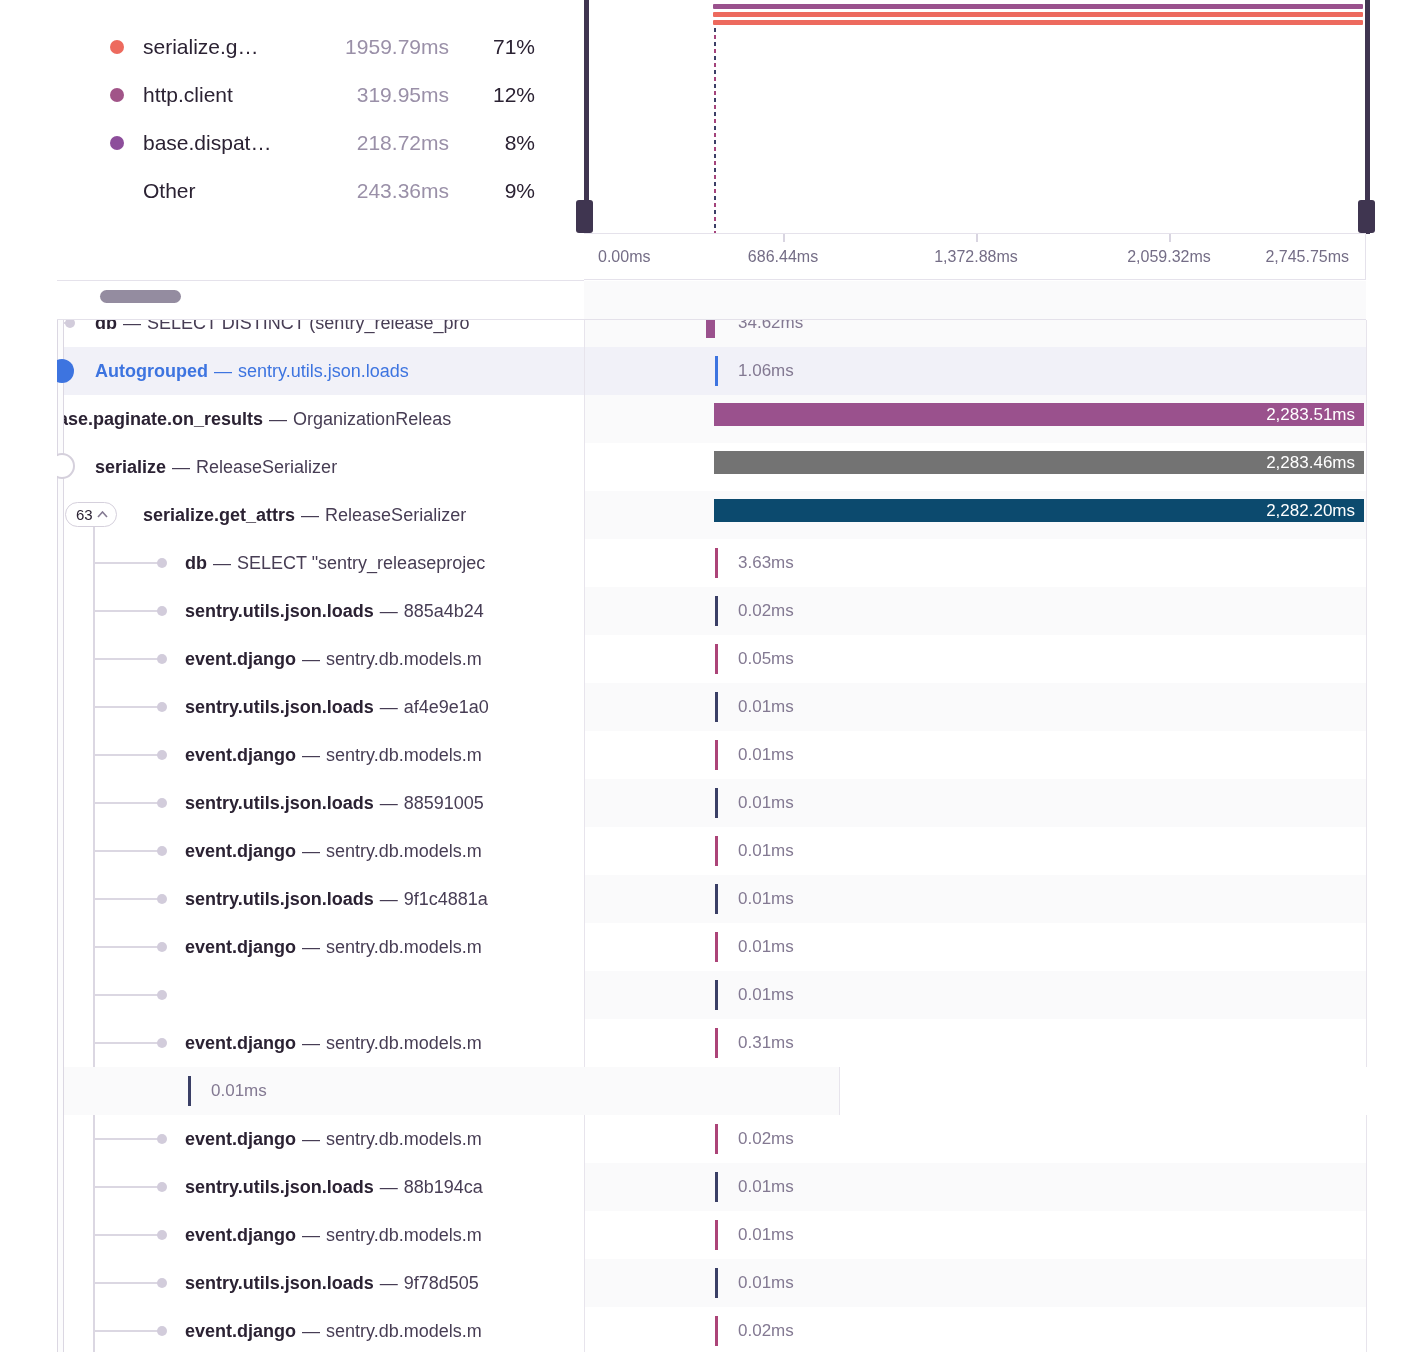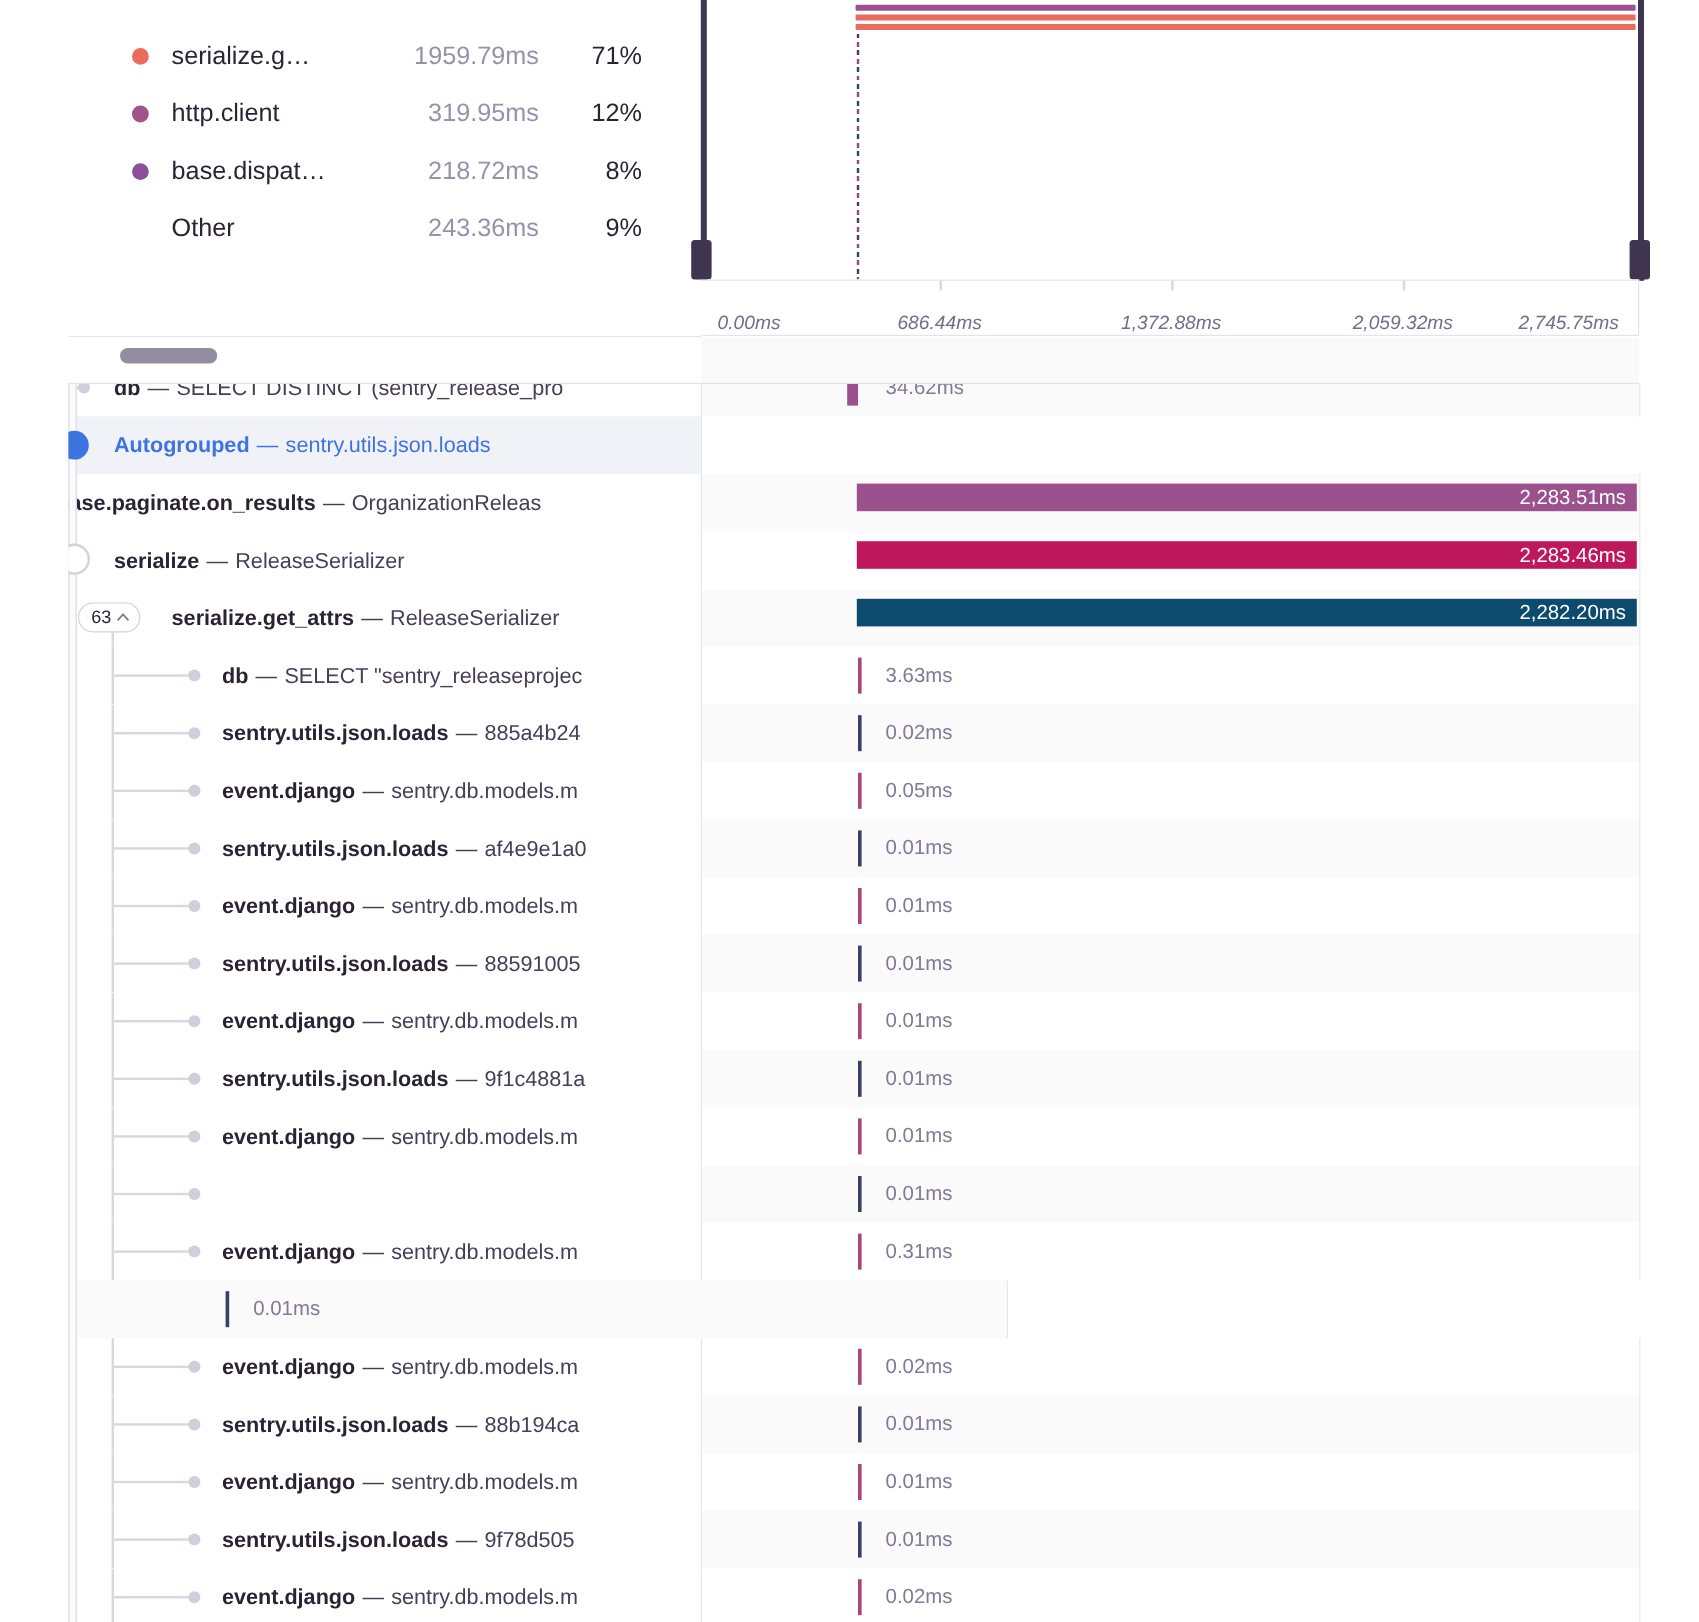--- a/index.html
+++ b/index.html
@@ -21,21 +21,21 @@
   .minimap{position:absolute;left:584px;top:0;width:832px;height:281px;}
   .mm-bar{position:absolute;left:129px;width:650px;height:5px;border-radius:1px;}
   .mm-dashed{position:absolute;left:130px;top:28px;width:2px;height:205px;
     background:repeating-linear-gradient(to bottom,#3A3F66 0 4px,transparent 4px 7px,#A4437B 7px 11px,transparent 11px 14px);}
   .mm-handle-line{position:absolute;top:0;width:5px;height:234px;background:#3F3550;}
   .mm-grip{position:absolute;top:200px;width:17px;height:33px;background:#3F3550;border-radius:3px;}
   .axis{position:absolute;left:0;top:233px;width:782px;height:47px;background:#fff;box-sizing:border-box;
         border-top:1px solid #E5E2EB;border-bottom:1px solid #E5E2EB;border-right:1px solid #E5E2EB;
         font-size:16px;color:#746D86;}
   .axis-tick{position:absolute;top:0;width:2px;height:8px;background:#D9D5E1;}
-  .axis-label{position:absolute;top:13px;line-height:45px;white-space:nowrap;font-style:italic;}
+  .axis-label{position:absolute;top:0;line-height:45px;white-space:nowrap;}
   .axis-label.c{transform:translateX(-50%);}
 
   
   .bottom{position:absolute;left:0;top:281px;width:1416px;height:1071px;}
   .hs-left{position:absolute;left:57px;top:0;width:527px;height:39px;background:#fff;
            border-bottom:1px solid #E4E1EA;box-sizing:border-box;}
   .hs-pill{position:absolute;left:43px;top:9px;width:81px;height:13px;border-radius:7px;background:#948CA0;}
   .hs-right{position:absolute;left:584px;top:0;width:782px;height:39px;background:#FAFAFB;
             border-bottom:1px solid #E4E1EA;box-sizing:border-box;}
 
@@ -157,40 +157,44 @@
               <div class="bar-small" style="background: rgb(154, 81, 141);"></div>
               <span class="dur">34.62ms</span>
             </div>
             <div class="cell-gutter"></div>
           </div>
           <div class="span-row selected">
             <div class="cell-left">
               <div class="agc" style="background: rgb(61, 116, 224);"></div>
               <div class="row-text" style="left: 38px;"><b>Autogrouped</b><span class="sep">—</span><span>sentry.utils.json.loads</span></div>
             </div>
+            <div class="cell-right">
+              <div class="tick" style="background: rgb(61, 116, 224);"></div>
+              <span class="dur">1.06ms</span>
+            </div>
             <div class="cell-gutter"></div>
           </div>
           <div class="span-row stripe">
             <div class="cell-left">
               <div class="row-text" style="left: -10px;"><b>base.paginate.on_results</b><span class="sep">—</span><span>OrganizationReleas</span></div>
             </div>
             <div class="cell-right">
               <div class="bar-full" style="background: rgb(154, 81, 141);">
                 <span>2,283.51ms</span>
               </div>
             </div>
             <div class="cell-gutter"></div>
           </div>
           <div class="span-row">
             <div class="cell-left">
               <div class="open-circle"></div>
               <div class="row-text" style="left: 38px;"><b>serialize</b><span class="sep">—</span><span>ReleaseSerializer</span></div>
             </div>
             <div class="cell-right">
-              <div class="bar-full" style="background: #be185d;">
+              <div class="bar-full" style="background: #737373;">
                 <span>2,283.46ms</span>
               </div>
             </div>
             <div class="cell-gutter"></div>
           </div>
           <div class="span-row stripe">
             <div class="cell-left">
               <div class="badge">
                 <span>63</span>
                 <svg width="11" height="7">

